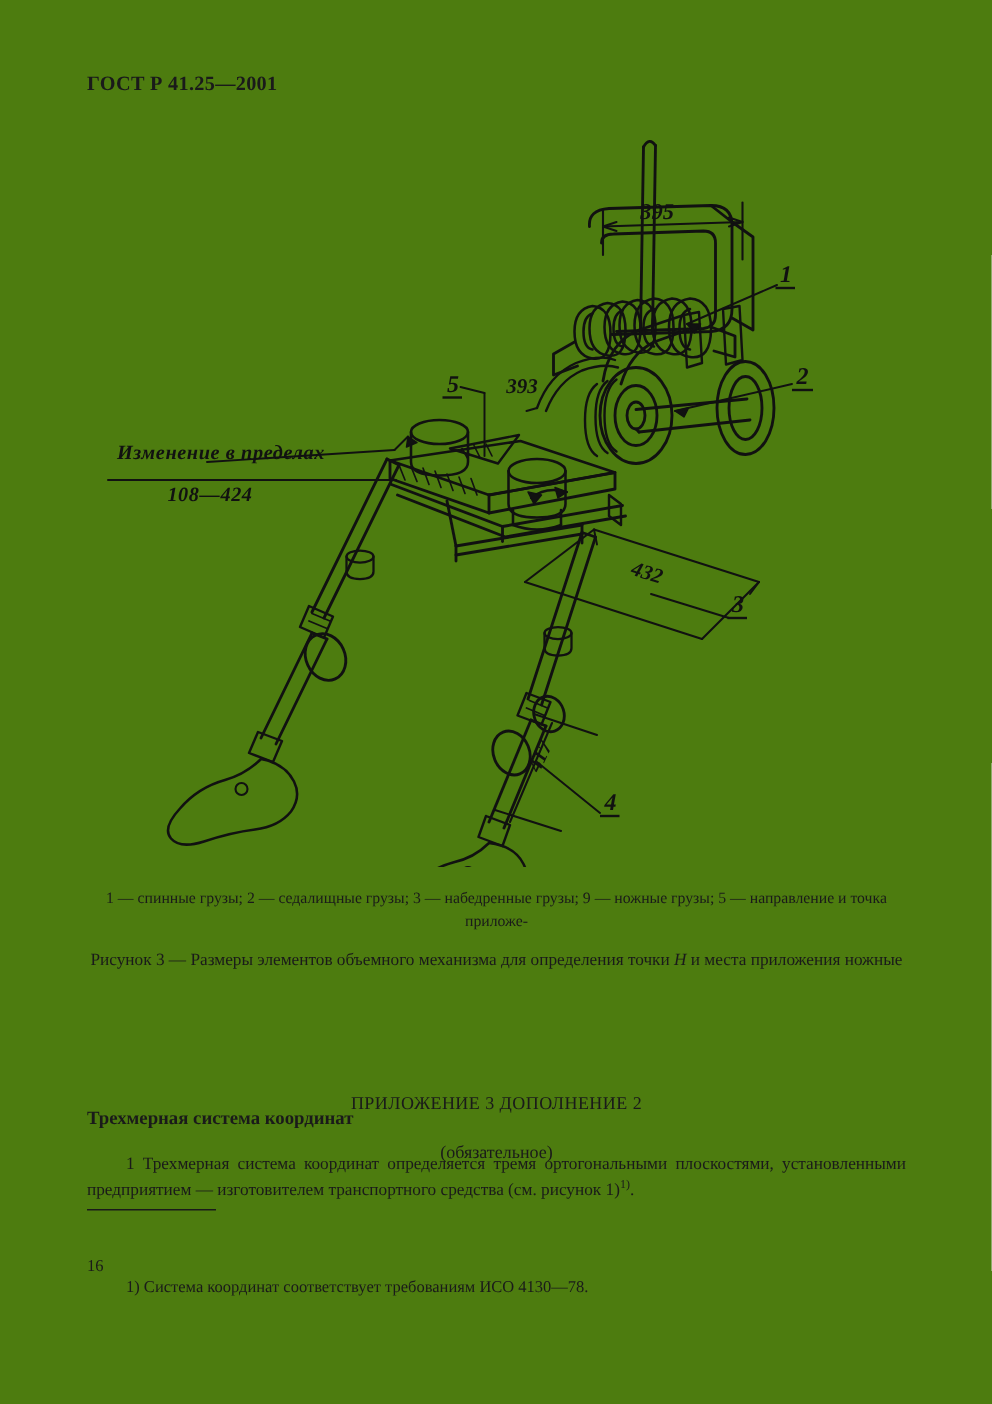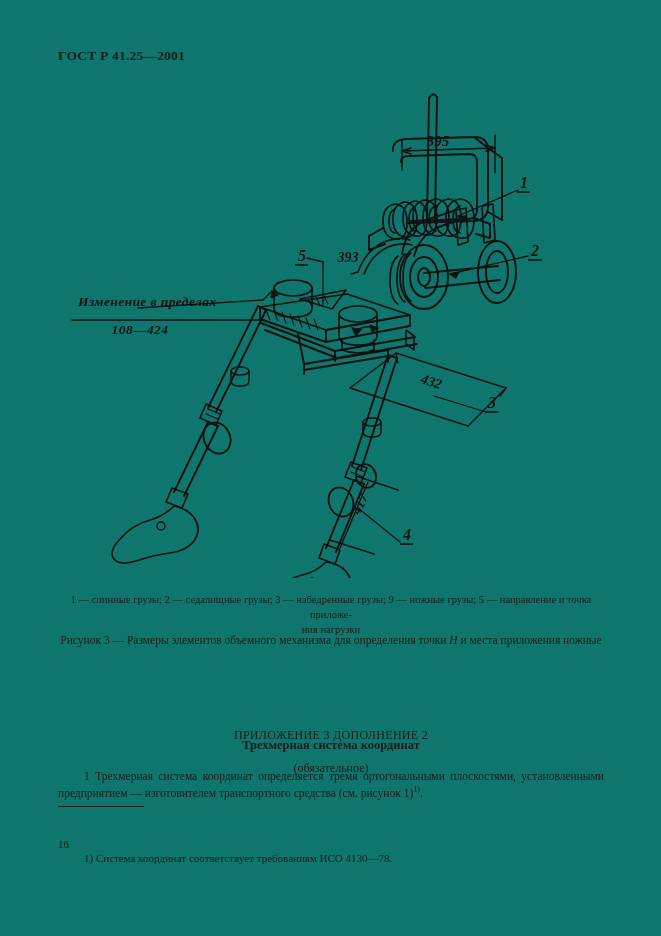--- a/index.html
+++ b/index.html
@@ -11,21 +11,21 @@
     width: 661px;
     height: 936px;
     position: relative;
     font-family: "Liberation Serif", "DejaVu Serif", serif;
     color: #1a1a1a;
     overflow: hidden;
   }
   .page {
     position: absolute;
     inset: 0;
-    background: #0f766e;
+    background: #4d7c0f;
   }
 
   
   #doc-header {
     position: absolute;
     left: 58px;
     top: 48px;
     font-size: 13.5px;
     font-weight: bold;
     letter-spacing: 0.2px;
@@ -93,21 +93,20 @@
   #appendix-heading .app-sub {
     display: block;
     margin-top: 18px;
   }
 
   #section-title {
     position: absolute;
     left: 58px;
     top: 738px;
     width: 546px;
-    text-align: center;
     font-size: 12.5px;
     font-weight: bold;
   }
 
   
   #body-text {
     position: absolute;
     left: 58px;
     top: 768px;
     width: 546px;
@@ -384,21 +383,20 @@
         <path d="M 237 187 L 250 187" stroke="#111" stroke-width="1.6"></path>
 
         <text class="note-label" x="20" y="228" font-size="13.5" fill="#111" letter-spacing="0.4">Изменение в пределах</text>
         <text class="note-label" x="82" y="256" font-size="13.5" fill="#111" text-anchor="middle" letter-spacing="0.4">108—424</text>
       </svg>
     </div>
   </div>
 
   <div id="figure-legend">
     <span class="legend-line">1 — спинные грузы; 2 — седалищные грузы; 3 — набедренные грузы; 9 — ножные грузы; 5 — направление и точка приложе-</span>
-    <span class="legend-line">ния нагрузки</span>
   </div>
 
   <div id="figure-caption">
     <span>Рисунок 3 — Размеры элементов объемного механизма для определения точки </span><span class="ital">H</span><span> и места приложения ножные</span>
   </div>
 
   <div id="appendix-heading">
     <span class="app-main">ПРИЛОЖЕНИЕ 3  ДОПОЛНЕНИЕ 2</span>
     <span class="app-sub">(обязательное)</span>
   </div>

